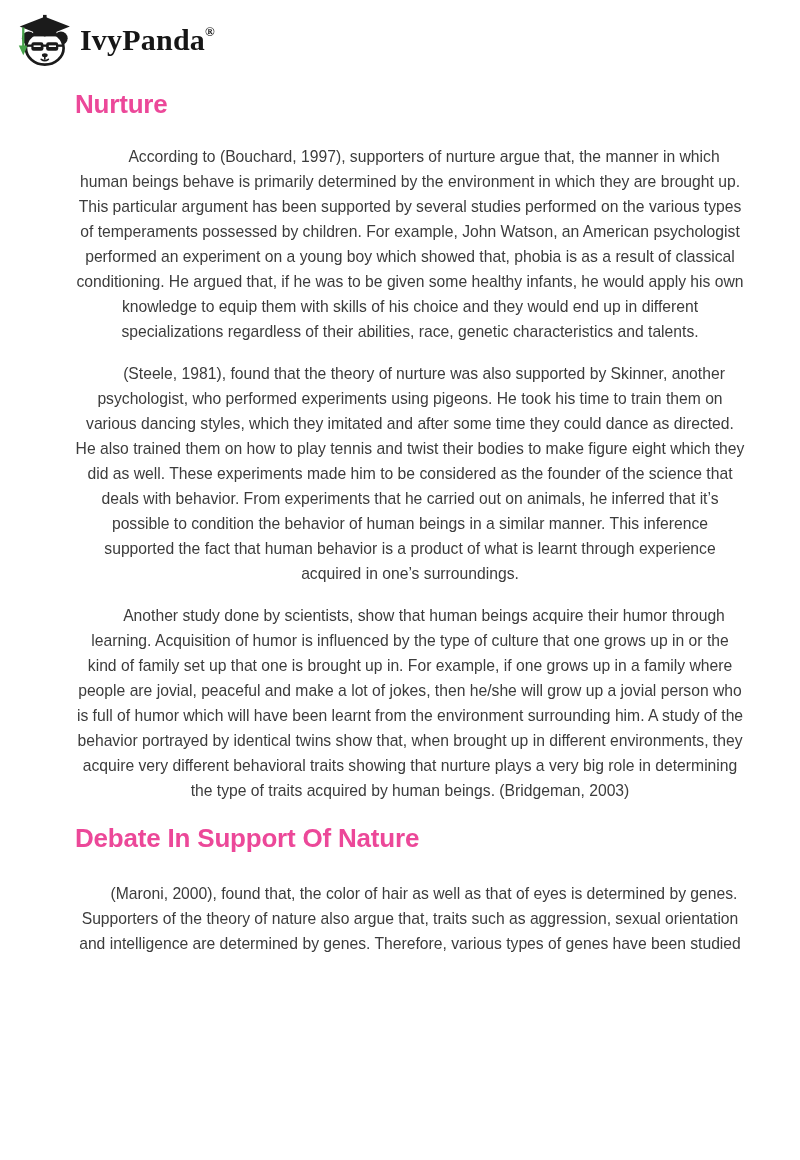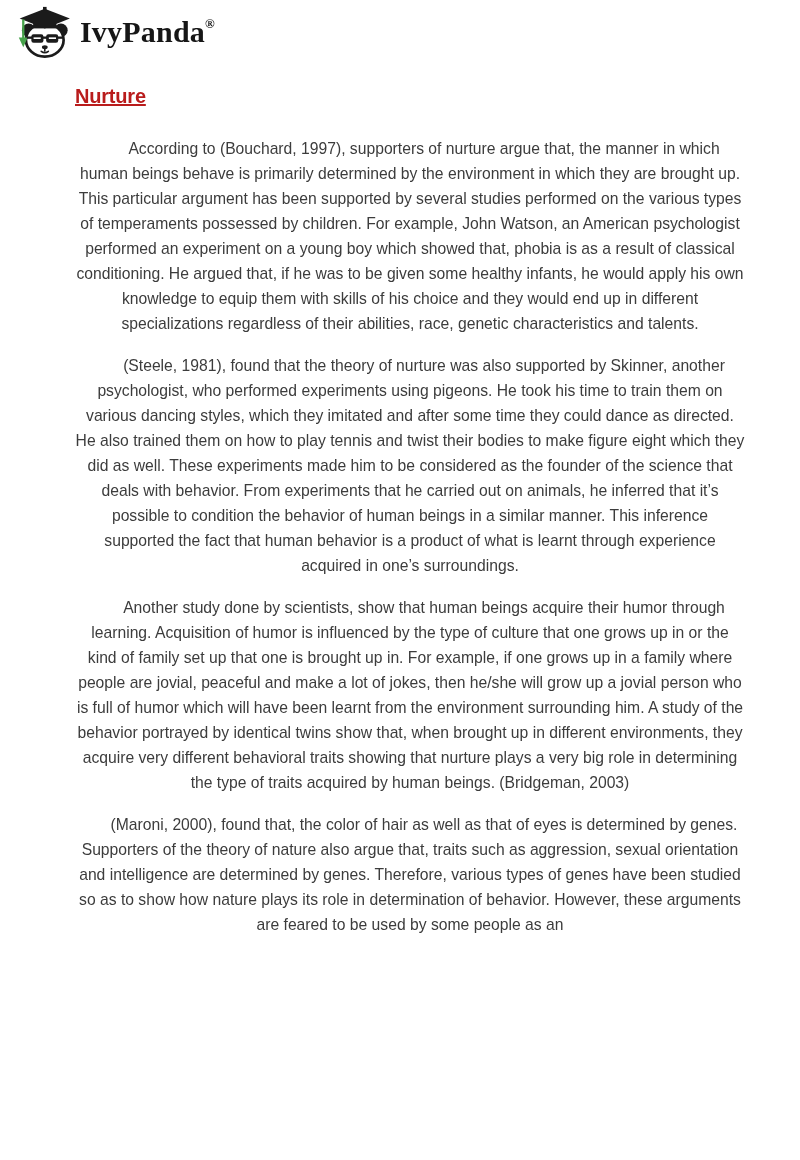--- a/index.html
+++ b/index.html
@@ -3,21 +3,21 @@
 <meta charset="utf-8">
 <style>
   html, body { margin: 0; padding: 0; background: #ffffff; }
   .page {
     position: relative;
     width: 800px;
     height: 948px;
     background: #ffffff;
     font-family: "Liberation Sans", sans-serif;
     overflow: hidden;
-    margin: 0 auto;
+    margin: 8px auto;
   }
 
   
   .header {
     display: flex;
     justify-content: space-between;
     align-items: flex-start;
     padding: 6px 24px 0 14px;
     height: 58px;
   }
@@ -49,27 +49,26 @@
     color: #9c9c9c;
     text-align: right;
   }
 
   
   .content {
     margin: 0 55px 0 75px; 
     color: #3c3c3c;
   }
   .content h1 {
-    font-size: 20px;
+    font-size: 26px;
     line-height: 34px;
     font-weight: 700;
-    color: #b91c1c;
+    color: #ec4899;
     margin: 15px 0 23px 0;
     letter-spacing: -0.2px;
-    text-decoration: underline;
   }
   .content h1.second {
     margin: 18px 0 26px 0;
   }
   .content p {
     font-size: 15.7px;
     line-height: 25px;
     margin: 0 0 17px 0;
     text-indent: 28px;
     text-align: center;
@@ -121,17 +120,18 @@
       </span>
       <span class="logo-text"><span>IvyPanda</span><sup class="logo-reg">®</sup></span>
     </div>
   </header>
 
   <main class="content">
     <h1>Nurture</h1>
     <p>According to (Bouchard, 1997), supporters of nurture argue that, the manner in which human beings behave is primarily determined by the environment in which they are brought up. This particular argument has been supported by several studies performed on the various types of temperaments possessed by children. For example, John Watson, an American psychologist performed an experiment on a young boy which showed that, phobia is as a result of classical conditioning. He argued that, if he was to be given some healthy infants, he would apply his own knowledge to equip them with skills of his choice and they would end up in different specializations regardless of their abilities, race, genetic characteristics and talents.</p>
     <p>(Steele, 1981), found that the theory of nurture was also supported by Skinner, another psychologist, who performed experiments using pigeons. He took his time to train them on various dancing styles, which they imitated and after some time they could dance as directed. He also trained them on how to play tennis and twist their bodies to make figure eight which they did as well. These experiments made him to be considered as the founder of the science that deals with behavior. From experiments that he carried out on animals, he inferred that it’s possible to condition the behavior of human beings in a similar manner. This inference supported the fact that human behavior is a product of what is learnt through experience acquired in one’s surroundings.</p>
     <p>Another study done by scientists, show that human beings acquire their humor through learning. Acquisition of humor is influenced by the type of culture that one grows up in or the kind of family set up that one is brought up in. For example, if one grows up in a family where people are jovial, peaceful and make a lot of jokes, then he/she will grow up a jovial person who is full of humor which will have been learnt from the environment surrounding him. A study of the behavior portrayed by identical twins show that, when brought up in different environments, they acquire very different behavioral traits showing that nurture plays a very big role in determining the type of traits acquired by human beings. (Bridgeman, 2003)</p>
+    <h1 class="second">Debate In Support Of Nature</h1>
     <p>(Maroni, 2000), found that, the color of hair as well as that of eyes is determined by genes. Supporters of the theory of nature also argue that, traits such as aggression, sexual orientation and intelligence are determined by genes. Therefore, various types of genes have been studied so as to show how nature plays its role in determination of behavior. However, these arguments are feared to be used by some people as an</p>
   </main>
 
 
 </div>
 
 </body></html>

